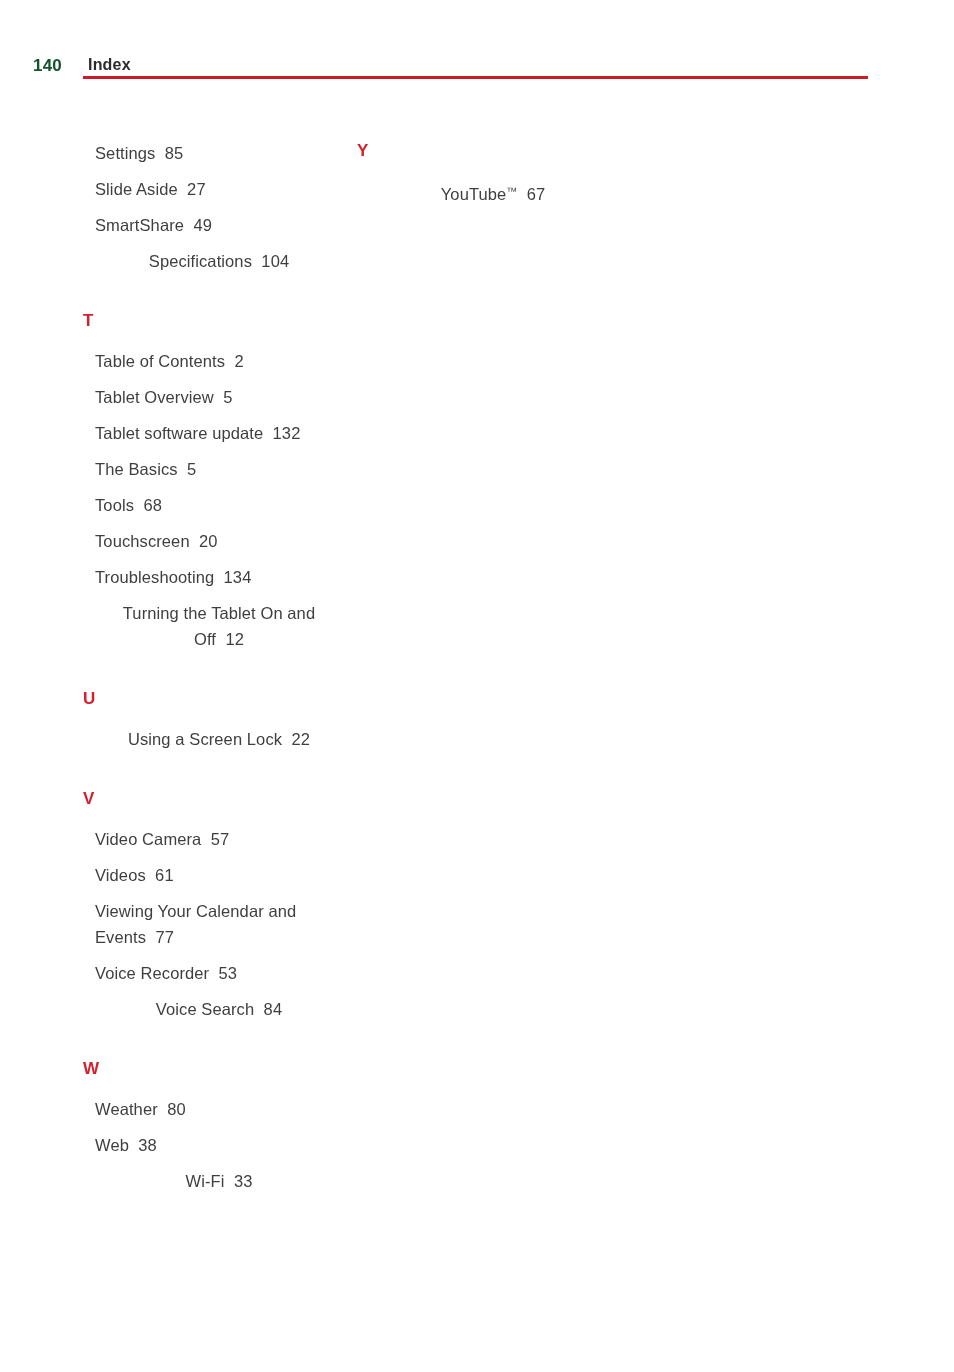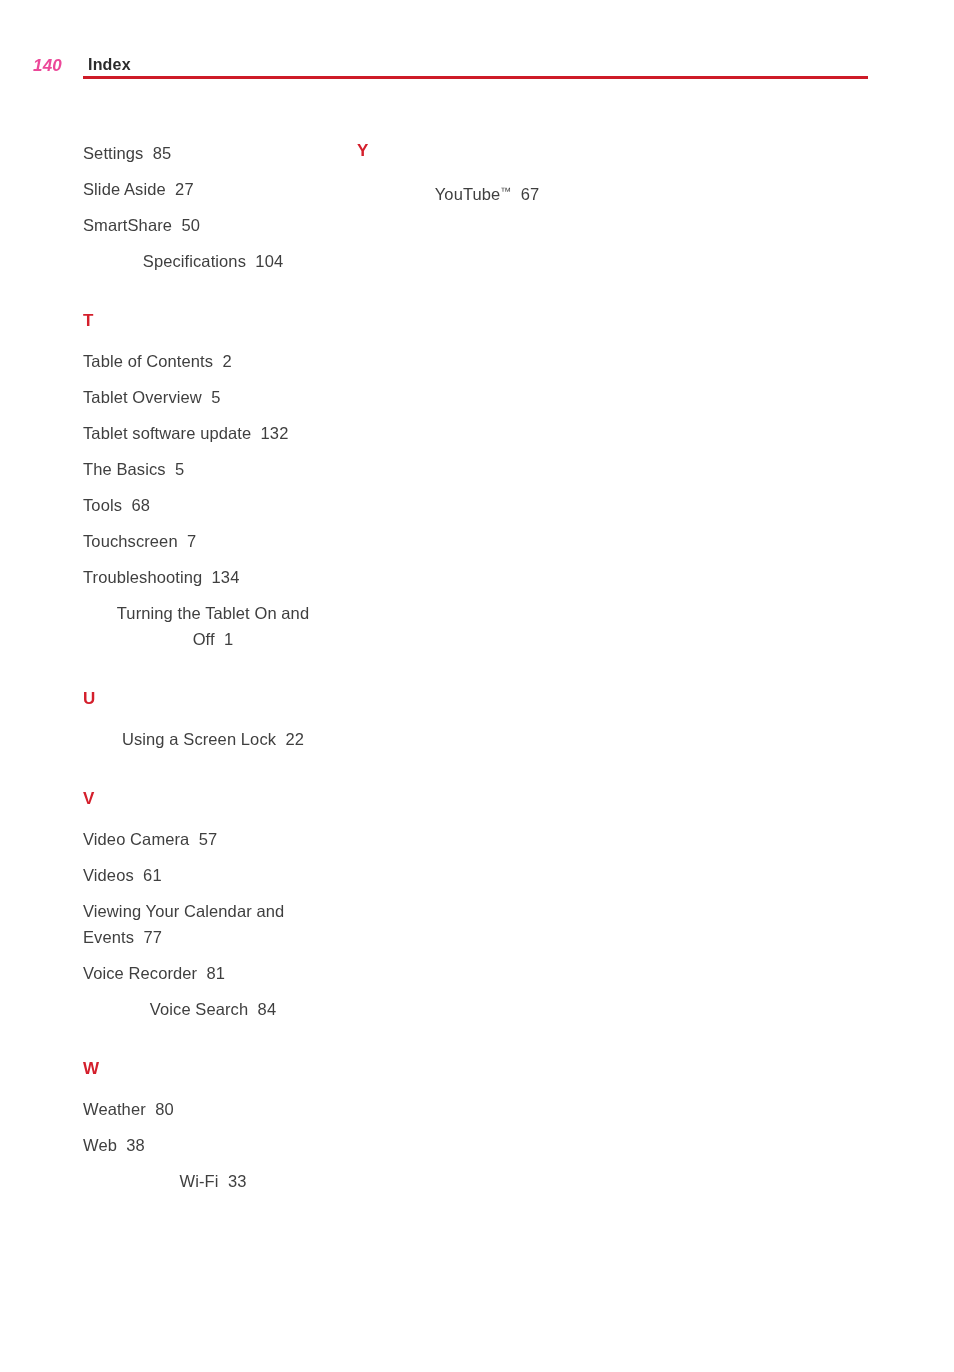--- a/index.html
+++ b/index.html
@@ -23,24 +23,23 @@
     top: 0;
     width: 954px;
     height: 90px;
   }
   .page-number {
     position: absolute;
     left: 33px;
     top: 56px;
     font-size: 17px;
     font-weight: bold;
-    color: #ec4899;
+    color: #14532d;
     letter-spacing: 0.2px;
     line-height: 20px;
-    font-style: italic;
   }
   .header-title {
     position: absolute;
     left: 88px;
     top: 52px;
     font-size: 16px;
     font-weight: bold;
     color: #2b2b2b;
     letter-spacing: 0.2px;
     line-height: 26px;
@@ -91,71 +90,72 @@
   .section-letter + .section-entries {
     margin-top: 16px;
   }
   .index-entry {
     font-size: 16.5px;
     line-height: 26px;
     color: #3f3f3f;
     letter-spacing: 0.1px;
     margin-bottom: 10px;
     white-space: pre-wrap;
+    margin-left: 12px;
   }
   .index-entry:last-child { margin-bottom: 0; text-align: center; }
   .tm { font-size: 11px; vertical-align: 0.42em; letter-spacing: 0; }
 </style>
 </head>
 <body>
 
 <div class="page-header">
   <div class="page-number">140</div>
   <div class="header-title">Index</div>
   <div class="header-rule"></div>
 </div>
 
 <div class="index-body">
   <div class="index-column column-left">
       <div class="index-section">
         <ul class="section-entries">
           <li class="index-entry">Settings  85</li>
           <li class="index-entry">Slide Aside  27</li>
-          <li class="index-entry">SmartShare  50</li>
+          <li class="index-entry">SmartShare  49</li>
           <li class="index-entry">Specifications  104</li>
         </ul>
       </div>
       <div class="index-section">
         <div class="section-letter">T</div>
         <ul class="section-entries">
           <li class="index-entry">Table of Contents  2</li>
           <li class="index-entry">Tablet Overview  5</li>
           <li class="index-entry">Tablet software update  132</li>
           <li class="index-entry">The Basics  5</li>
           <li class="index-entry">Tools  68</li>
-          <li class="index-entry">Touchscreen  7</li>
+          <li class="index-entry">Touchscreen  20</li>
           <li class="index-entry">Troubleshooting  134</li>
           <li class="index-entry">Turning the Tablet On and
-Off  1</li>
+Off  12</li>
         </ul>
       </div>
       <div class="index-section">
         <div class="section-letter">U</div>
         <ul class="section-entries">
           <li class="index-entry">Using a Screen Lock  22</li>
         </ul>
       </div>
       <div class="index-section">
         <div class="section-letter">V</div>
         <ul class="section-entries">
           <li class="index-entry">Video Camera  57</li>
           <li class="index-entry">Videos  61</li>
           <li class="index-entry">Viewing Your Calendar and
 Events  77</li>
-          <li class="index-entry">Voice Recorder  81</li>
+          <li class="index-entry">Voice Recorder  53</li>
           <li class="index-entry">Voice Search  84</li>
         </ul>
       </div>
       <div class="index-section">
         <div class="section-letter">W</div>
         <ul class="section-entries">
           <li class="index-entry">Weather  80</li>
           <li class="index-entry">Web  38</li>
           <li class="index-entry">Wi-Fi  33</li>
         </ul>

